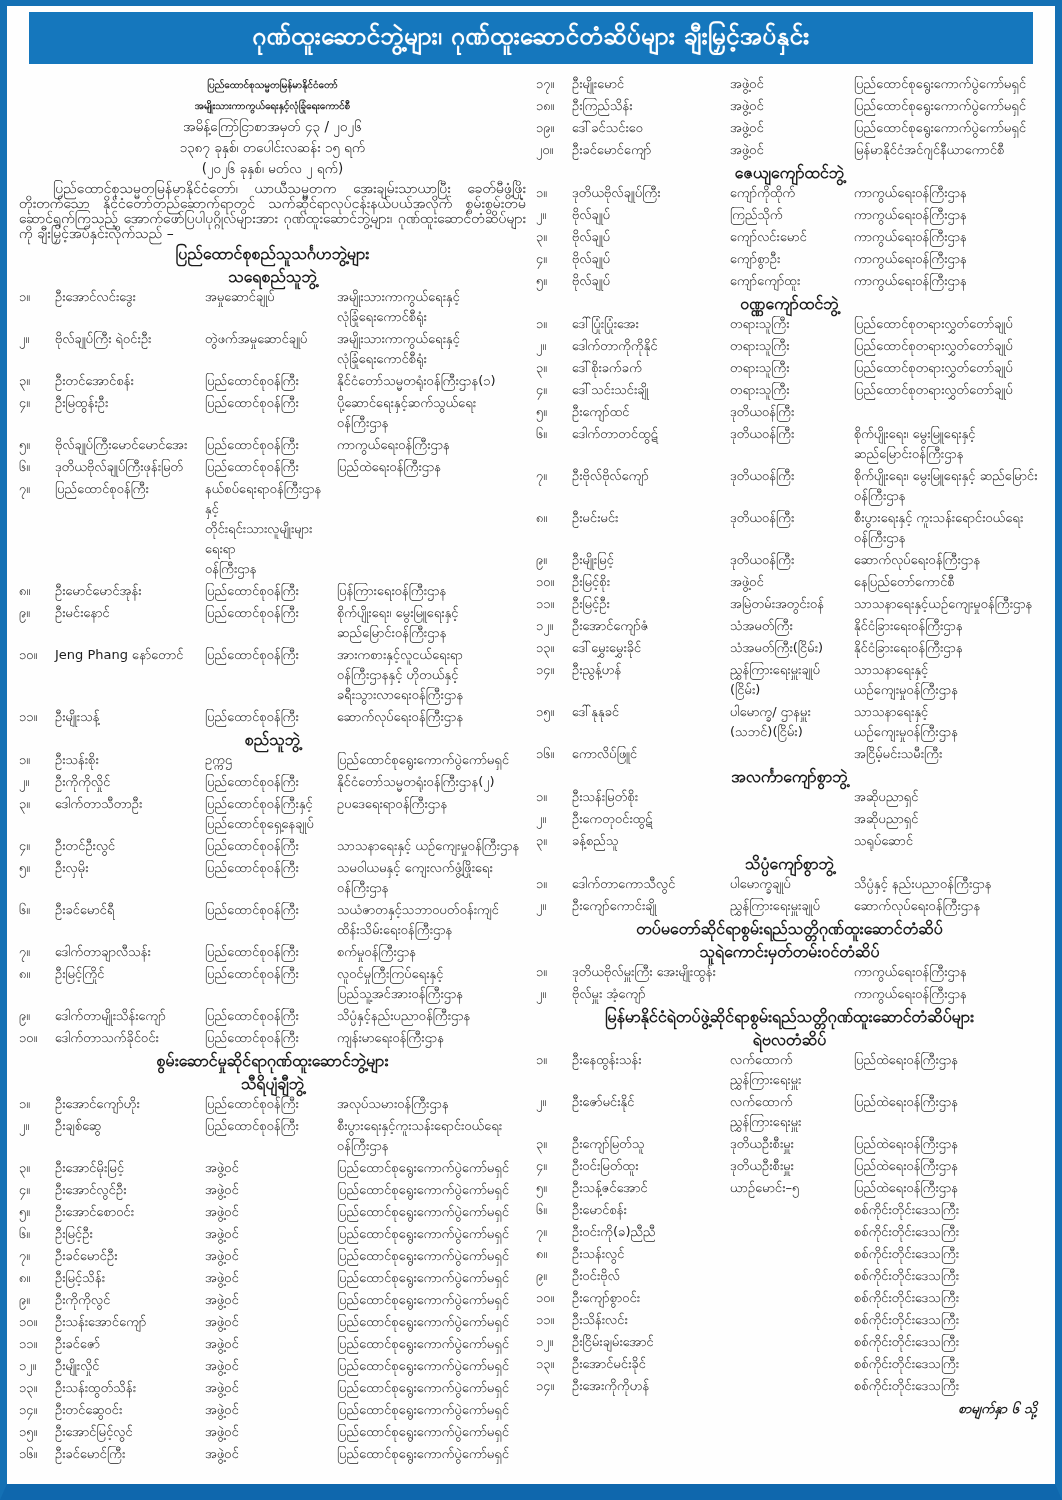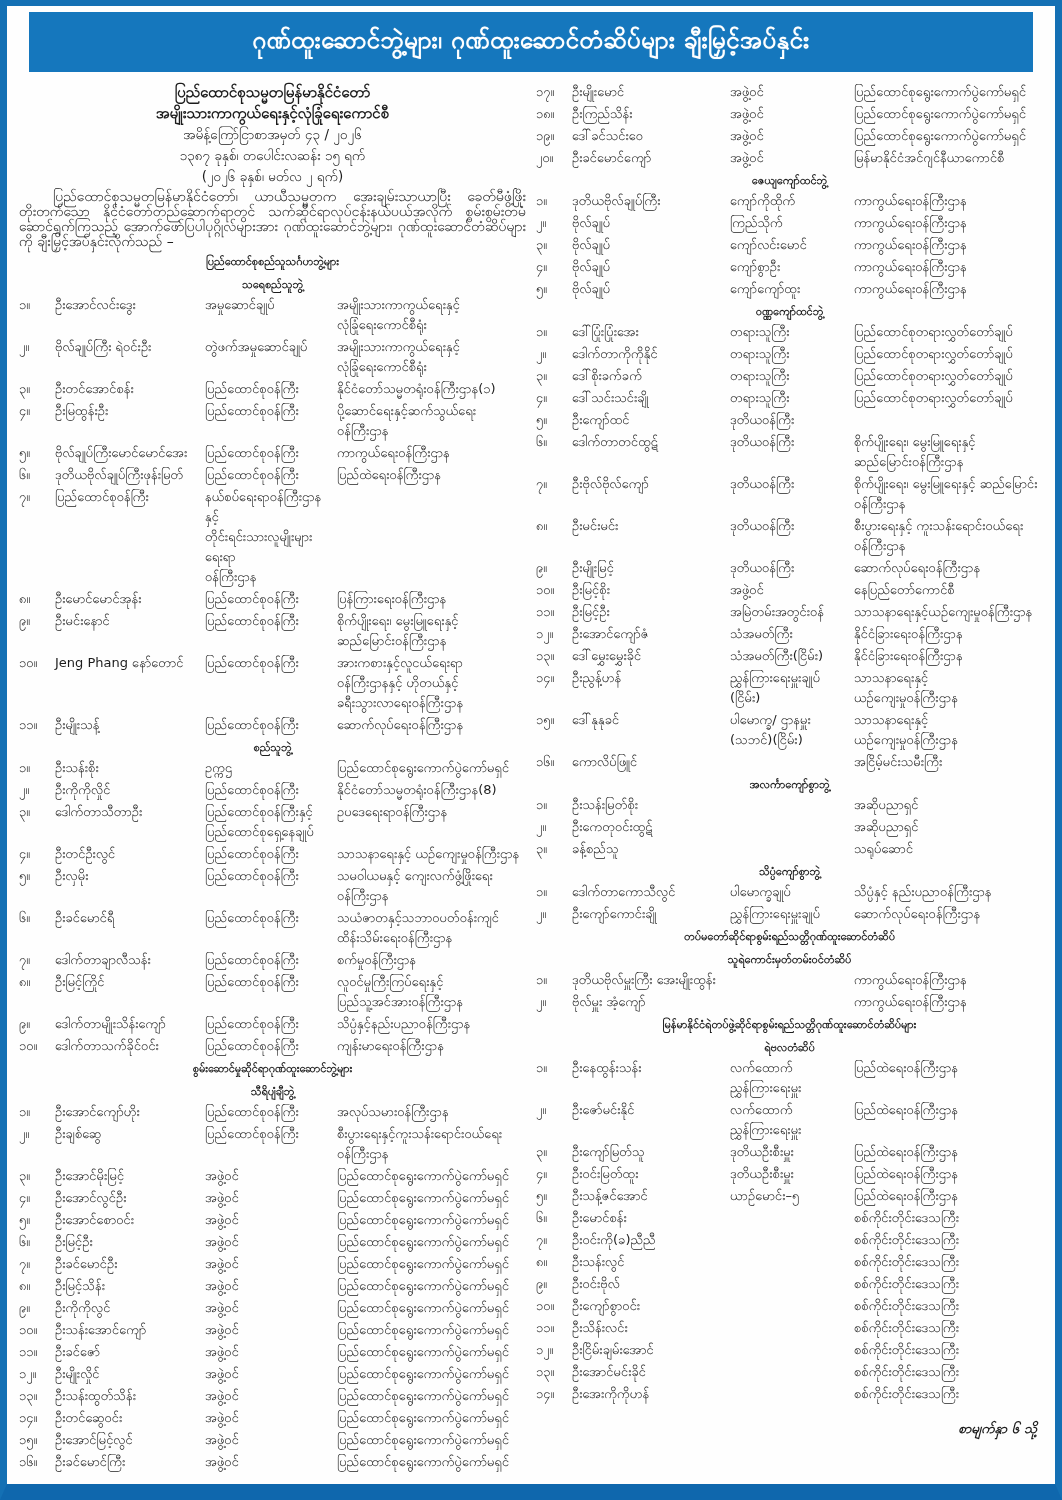--- a/index.html
+++ b/index.html
@@ -8,46 +8,46 @@
     font-family:"DejaVu Sans","Liberation Sans",sans-serif;
     color:#1c1c1c;
   }
   .page{
     box-sizing:border-box;width:1062px;height:1500px;
     border-left:7px solid #1470b4;border-right:7px solid #1470b4;
     border-top:6px solid #1470b4;border-bottom:16px solid #0f67ad;
     padding:4px 12px 6px 12px;position:relative;background:#fefefe;
   }
   .banner{
-    box-sizing:border-box;margin:2px 10px 10px 10px;height:60px;
+    box-sizing:border-box;margin:2px 10px 10px 10px;height:52px;
     background:#1577bd;color:#ffffff;display:flex;align-items:center;justify-content:center;
     font-size:24px;font-weight:bold;letter-spacing:.5px;text-shadow:0 0 1px rgba(255,255,255,.4);
   }
   .columns{display:flex;gap:10px;}
   .col{width:508px;font-size:13px;line-height:20px;}
   .masthead{text-align:center;}
-  .masthead .m-bold{font-weight:bold;font-size:15px;line-height:21px;}
+  .masthead .m-bold{font-weight:bold;font-size:10px;line-height:21px;}
   .masthead .m-line{font-size:13.5px;line-height:21px;}
   .intro{
     text-align:justify;text-indent:34px;font-size:14px;line-height:15px;margin-top:2px;
   }
   .sec-title{
-    text-align:center;font-weight:bold;font-size:11px;line-height:21px;margin-top:2px;
+    text-align:center;font-weight:bold;font-size:16px;line-height:21px;margin-top:2px;
   }
   .row{display:grid;margin:0 0 2px 0;}
   .col-left .row{grid-template-columns:36px 150px 132px 1fr;}
   .col-right .row{grid-template-columns:36px 158px 124px 1fr;}
   .cell{white-space:pre-line;}
   .cell.num{white-space:nowrap;}
   .cell.name{white-space:nowrap;overflow:visible;}
   .cell.pos{padding-right:4px;}
   .cell.dept{padding-right:2px;}
   .footer-note{
     text-align:right;font-weight:bold;font-style:italic;font-size:13.5px;
-    padding-right:6px;margin-top:14px;
+    padding-right:6px;margin-top:2px;
   }
 </style>
 </head>
 <body>
 
 <div class="page">
   <div class="banner">
     <span>ဂုဏ်ထူးဆောင်ဘွဲ့များ၊  ဂုဏ်ထူးဆောင်တံဆိပ်များ ချီးမြှင့်အပ်နှင်း</span>
   </div>
 
@@ -141,21 +141,21 @@
           <div class="row">
             <div class="cell num">၁။</div>
             <div class="cell name">ဦးသန်းစိုး</div>
             <div class="cell pos">ဥက္ကဌ</div>
             <div class="cell dept">ပြည်ထောင်စုရွေးကောက်ပွဲကော်မရှင်</div>
           </div>
           <div class="row">
             <div class="cell num">၂။</div>
             <div class="cell name">ဦးကိုကိုလှိုင်</div>
             <div class="cell pos">ပြည်ထောင်စုဝန်ကြီး</div>
-            <div class="cell dept">နိုင်ငံတော်သမ္မတရုံးဝန်ကြီးဌာန(8)</div>
+            <div class="cell dept">နိုင်ငံတော်သမ္မတရုံးဝန်ကြီးဌာန(၂)</div>
           </div>
           <div class="row">
             <div class="cell num">၃။</div>
             <div class="cell name">ဒေါက်တာသီတာဦး</div>
             <div class="cell pos">ပြည်ထောင်စုဝန်ကြီးနှင့်
 ပြည်ထောင်စုရှေ့နေချုပ်</div>
             <div class="cell dept">ဥပဒေရေးရာဝန်ကြီးဌာန</div>
           </div>
           <div class="row">
             <div class="cell num">၄။</div>

